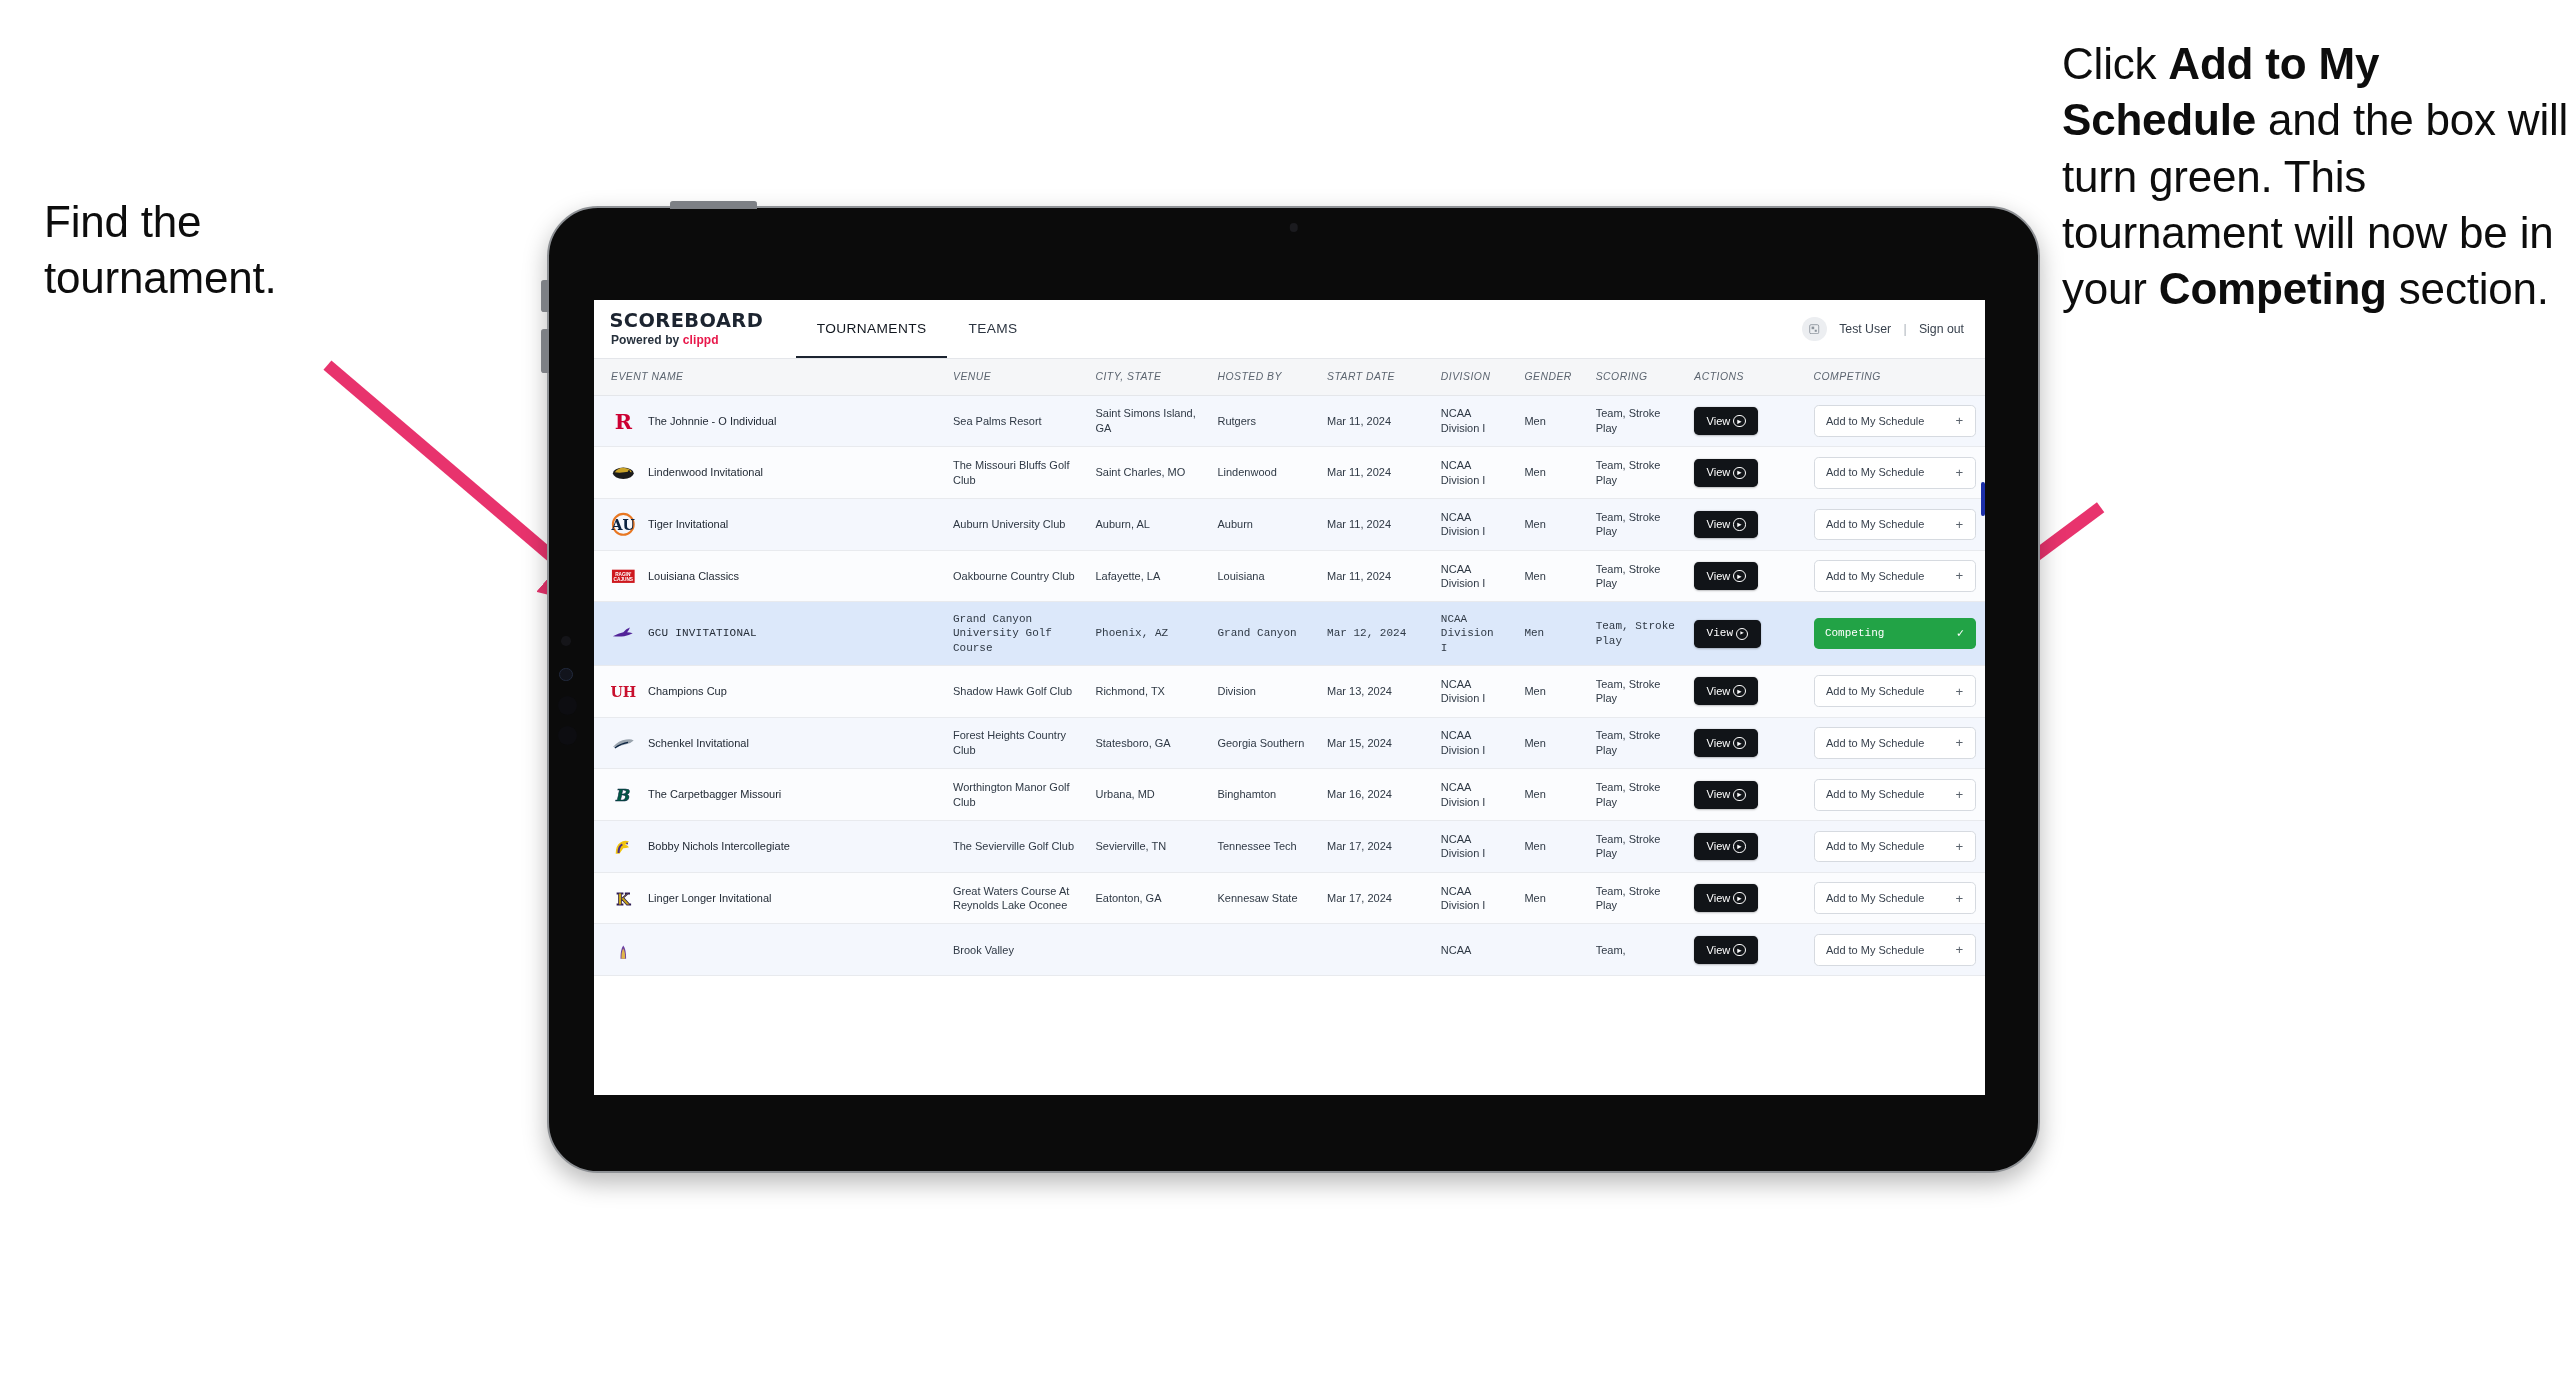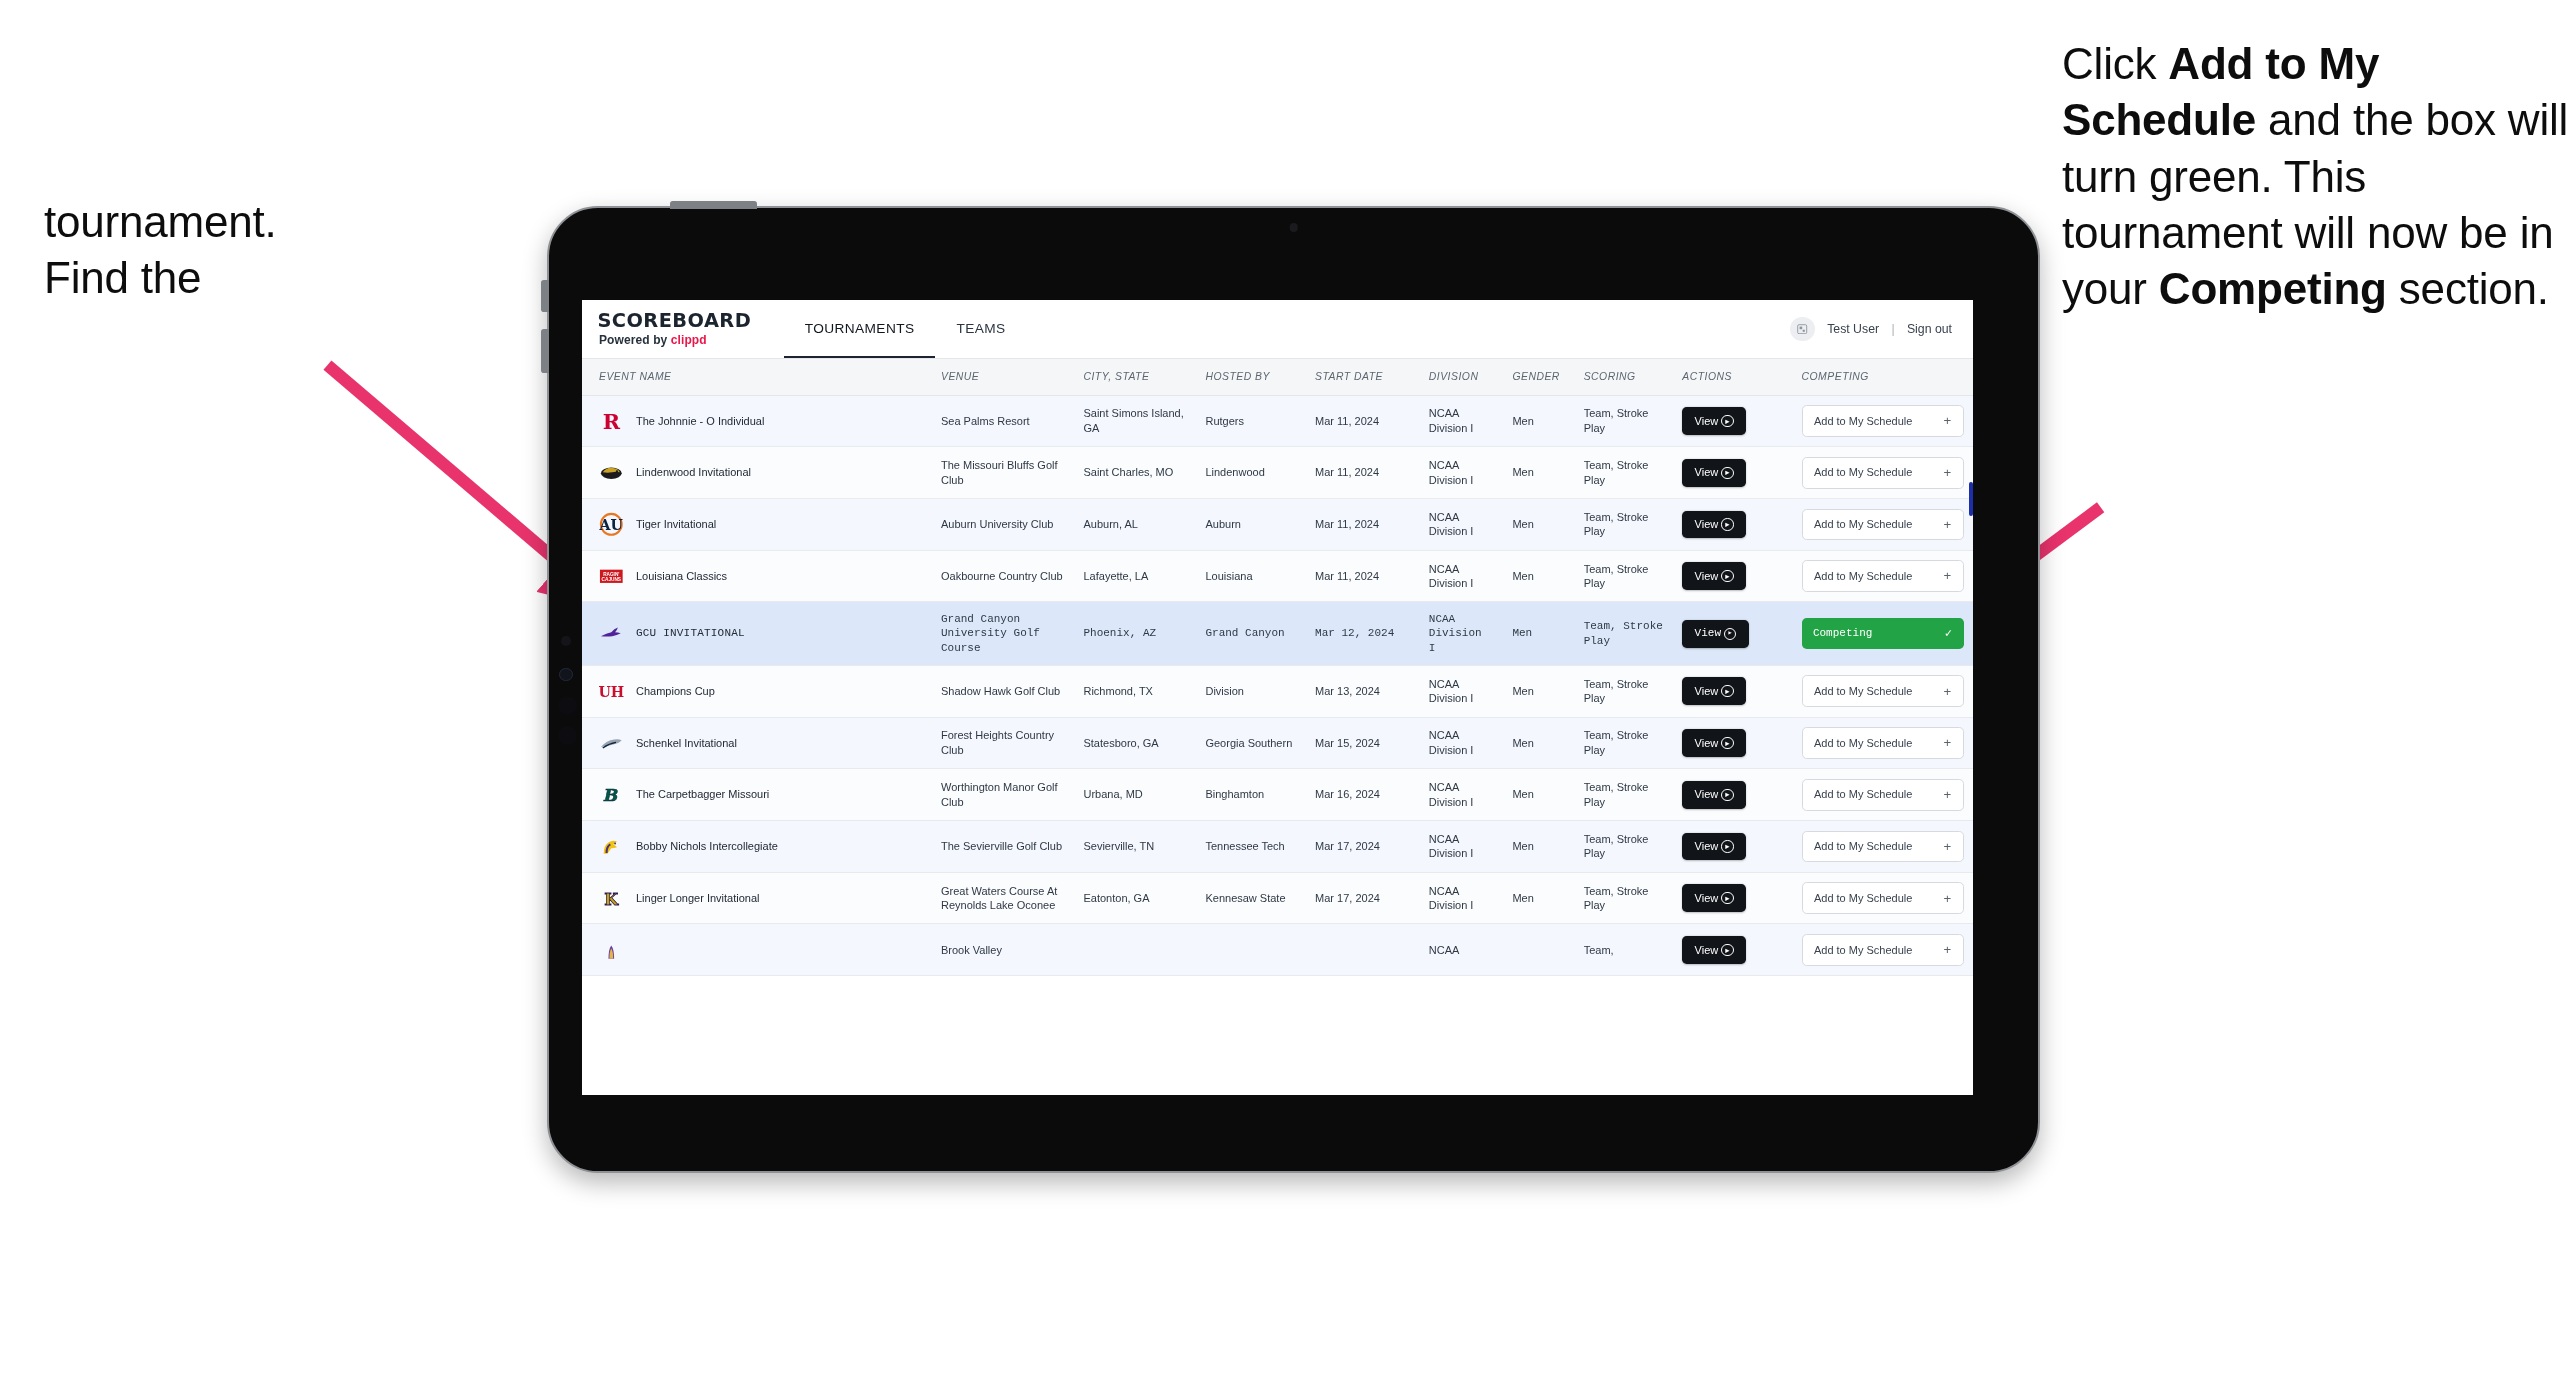--- a/index.html
+++ b/index.html
@@ -73,21 +73,21 @@
   }
   .tablet-cam-left4 {
     position:absolute; left: 8.5px; top: 518px;
     width: 19px; height: 19px; border-radius:50%;
     background:#0d0d11;
   }
 
   
   .screen {
     position: absolute;
-    left: 33px; top: 92px;
+    left: 45px; top: 92px;
     width: 1391px; height: 795px;
     background: #404040;
     overflow: hidden;
   }
 
   
   .app-header {
     height: 59px;
     background: #fff;
     border-bottom: 0.9px solid #e4e6ea;
@@ -221,22 +221,22 @@
     position:absolute; right: 0; top: 123px;
     width: 3.8px; height: 34px; background:#1c2fa8; border-radius: 1.9px;
   }
 </style>
 </head>
 <body>
 
 <div class="page">
 
   <div class="anno" id="anno-left">
+      <div>Find the</div>
       <div>tournament.</div>
-      <div>Find the</div>
     </div>
 
   <div class="anno" id="anno-right"><span>Click </span><b>Add to My Schedule</b><span> and the box will turn green. This tournament will now be in your </span><b>Competing</b><span> section.</span></div>
 
   <svg class="arrow-svg" id="arrow-left" style="left:312px; top:350px;" width="341" height="312" viewBox="0 0 360 330">
     <defs>
       <marker id="ah1" markerWidth="6" markerHeight="6" refX="2.6" refY="3" orient="auto">
         <path d="M0,0 L6,3 L0,6 z" fill="#e8336d"></path>
       </marker>
     </defs>

